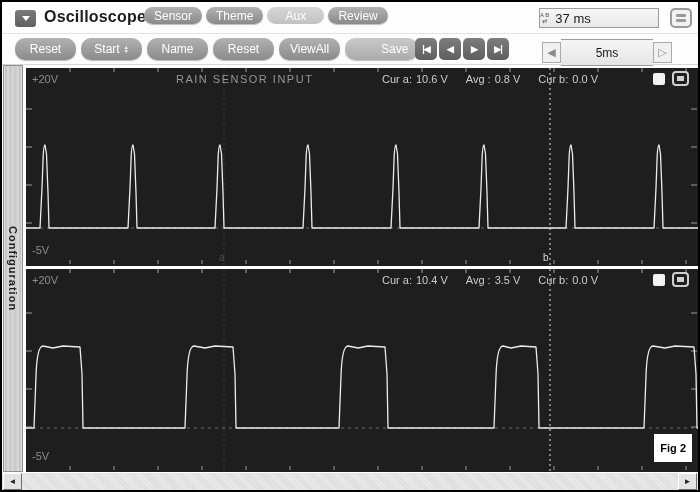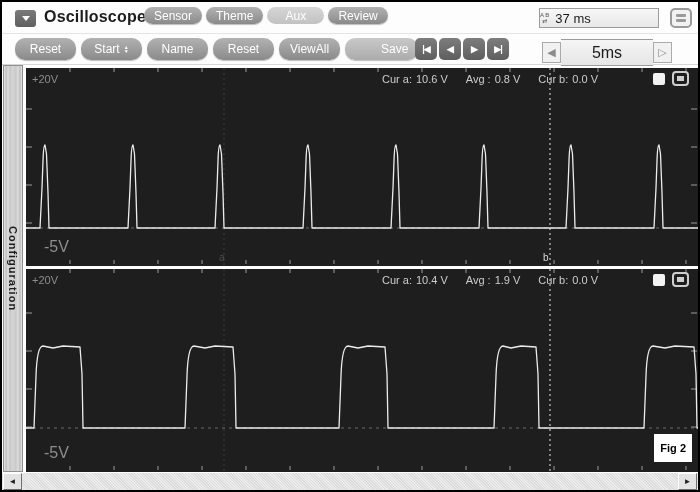--- a/index.html
+++ b/index.html
@@ -36,36 +36,36 @@
   .btnrow2 .pillbtn { min-width:61px; height:22px; }
   .navgroup { position:absolute; left:413px; top:4px; display:flex; gap:2px; }
   .navbtn { width:22px; height:22px; border:none; border-radius:5px; background:linear-gradient(180deg,#7d7d7d,#5e5e5e);
             color:#fff; font-size:9px; font-weight:700; cursor:pointer; display:flex; align-items:center; justify-content:center;
             letter-spacing:-1px; }
   .timebase { position:absolute; left:540px; top:5px; display:flex; align-items:center; }
   .tbarrow { width:19px; height:21px; border:1px solid #aaa; background:#f1f1f1; cursor:pointer;
              display:flex; align-items:center; justify-content:center; font-size:11px; color:#8a8a8a; }
   .tbval { width:92px; height:27px; border:1px solid #9c9c9c; border-left:none; border-right:none;
            background:linear-gradient(180deg,#f5f5f5,#e6e6e6); display:flex; align-items:center; justify-content:center;
-           font-size:16px; color:#1a1a1a; }
+           font-size:12px; color:#1a1a1a; }
 
   
   .main { display:flex; height:407px; background:#fff; }
   .sidebar { width:20px; height:407px; margin-left:1px; border:1px solid #8f8f8f; cursor:pointer;
              background:linear-gradient(90deg,#e9e9e9 0,#bdbdbd 2px,#dedede 4px,#c4c4c4 6px,#d6d6d6 8px,#c9c9c9 12px,#dedede 14px,#bdbdbd 16px,#e9e9e9 18px);
              display:flex; align-items:center; justify-content:center; }
   .sidebar span { writing-mode:vertical-rl; font-size:11px; font-weight:700; color:#1c1c1c; letter-spacing:1px; }
   .scopes { width:672px; margin-left:3px; margin-top:3px;border-radius:29px; }
   .scope { position:relative; width:672px; background:#1e1e1e; overflow:hidden; }
   .scope.s0 { height:198px; }
   .scope.s1 { height:203px; }
   .sep { height:3px; background:#fff; }
   .scope svg { position:absolute; left:0; top:0; }
   .vtop { position:absolute; left:6px; top:5px; font-size:11px; color:#8d8d8d; z-index:2; }
-  .vbot { position:absolute; left:18px; bottom:10px; font-size:16px; color:#8d8d8d; z-index:2; }
+  .vbot { position:absolute; left:6px; bottom:10px; font-size:11px; color:#8d8d8d; z-index:2; }
   .stitle { position:absolute; left:150px; top:5px; font-size:11px; color:#979797; letter-spacing:1.5px; z-index:2; }
   .meas { position:absolute; left:356px; top:5px; display:flex; gap:18px; font-size:11px; color:#cdcdcd; z-index:2; }
   .meas .grp { display:flex; gap:4px;justify-content:space-between; }
   .togg1 { position:absolute; right:33px; top:5px; width:12px; height:12px; background:#f2f2f2; border-radius:2px; cursor:pointer; z-index:2; }
   .togg2 { position:absolute; right:9px; top:3px; width:17px; height:15px; border:2px solid #cfcfcf; border-radius:4px;
            cursor:pointer; z-index:2; display:flex; align-items:center; justify-content:center; }
   .togg2 i { width:7px; height:5px; background:#cfcfcf; display:block; }
   .ctag { position:absolute; bottom:3px; font-size:10px; z-index:2; }
   .ctag.b { left:517px; color:#d8d8d8; }
   .ctag.a { left:193px; color:#4e4e4e; }
@@ -180,20 +180,21 @@
             <line x1="0" y1="117" x2="6" y2="117" stroke="#9a9a9a" stroke-width="1"></line>
             <line x1="665" y1="117" x2="671" y2="117" stroke="#9a9a9a" stroke-width="1"></line>
             <line x1="0" y1="155" x2="6" y2="155" stroke="#9a9a9a" stroke-width="1"></line>
             <line x1="665" y1="155" x2="671" y2="155" stroke="#9a9a9a" stroke-width="1"></line>
             <line x1="0" y1="160" x2="672" y2="160" stroke="#6b6b6b" stroke-width="1" stroke-dasharray="3 4"></line>
             <line x1="198" y1="0" x2="198" y2="198" stroke="#3d3d3d" stroke-width="1" stroke-dasharray="2 3"></line>
             <line x1="524" y1="0" x2="524" y2="198" stroke="#e4e4e4" stroke-width="1" stroke-dasharray="2 3"></line>
             <path d="M0,160 L14,160 L16,120 L17,93 Q17.5,77 19,77 L20.5,86 L22,125 L23,160 L102,160 L104,120 L105,93 Q105.5,77 107,77 L108.5,86 L110,125 L111,160 L189,160 L191,120 L192,93 Q192.5,77 194,77 L195.5,86 L197,125 L198,160 L277,160 L279,120 L280,93 Q280.5,77 282,77 L283.5,86 L285,125 L286,160 L365,160 L367,120 L368,93 Q368.5,77 370,77 L371.5,86 L373,125 L374,160 L453,160 L455,120 L456,93 Q456.5,77 458,77 L459.5,86 L461,125 L462,160 L540,160 L542,120 L543,93 Q543.5,77 545,77 L546.5,86 L548,125 L549,160 L628,160 L630,120 L631,93 Q631.5,77 633,77 L634.5,86 L636,125 L637,160 L672,160" fill="none" stroke="#ececec" stroke-width="1.3" stroke-linejoin="round"></path>
           </svg>
         <span class="vtop">+20V</span>
+        <span class="stitle">RAIN SENSOR INPUT</span>
         <span class="meas">
           <span class="grp">
               <span>Cur a:</span>
               <span>10.6 V</span>
             </span>
           <span class="grp">
               <span>Avg :</span>
               <span>0.8 V</span>
             </span>
           <span class="grp">
@@ -258,21 +259,21 @@
             <path d="M0,159 L8,159 L10,107 Q11,77 17,77 L27,79 L37,77 L54,78 L56,105 L57,159 L159,159 L161,107 Q162,77 168,77 L179,79 L189,77 L207,78 L209,105 L210,159 L313,159 L315,107 Q316,77 322,77 L332,79 L342,77 L359,78 L361,105 L362,159 L468,159 L470,107 Q471,77 477,77 L485,79 L495,77 L510,78 L512,105 L513,159 L618,159 L620,107 Q621,77 627,77 L639,79 L649,77 L668,78 L670,105 L671,159 L672,159" fill="none" stroke="#ececec" stroke-width="1.3" stroke-linejoin="round"></path>
           </svg>
         <span class="vtop">+20V</span>
         <span class="meas">
           <span class="grp">
               <span>Cur a:</span>
               <span>10.4 V</span>
             </span>
           <span class="grp">
               <span>Avg :</span>
-              <span>1.9 V</span>
+              <span>3.5 V</span>
             </span>
           <span class="grp">
               <span>Cur b:</span>
               <span>0.0 V</span>
             </span>
         </span>
         <span class="togg1"></span>
         <span class="togg2">
             <i></i>
           </span>

